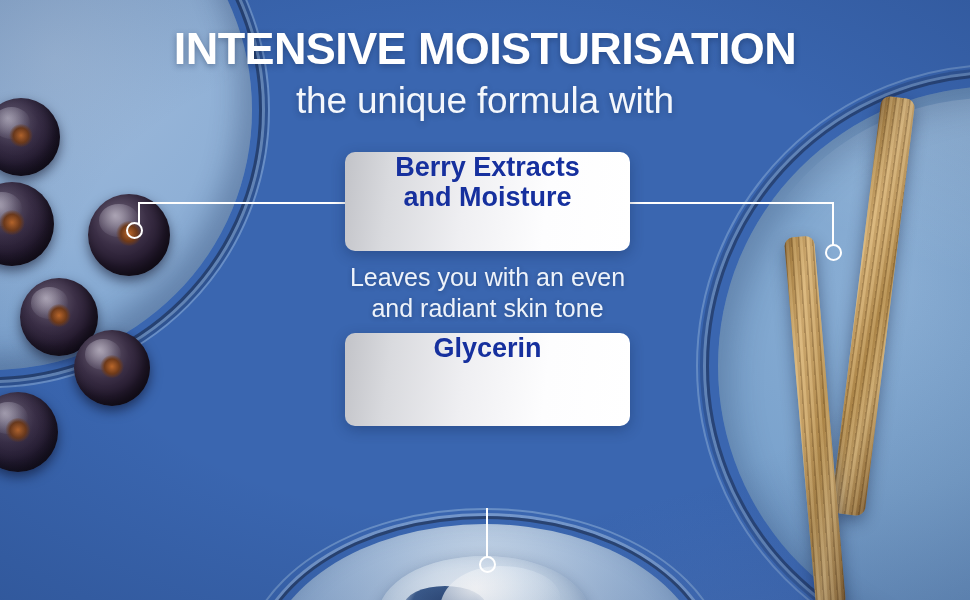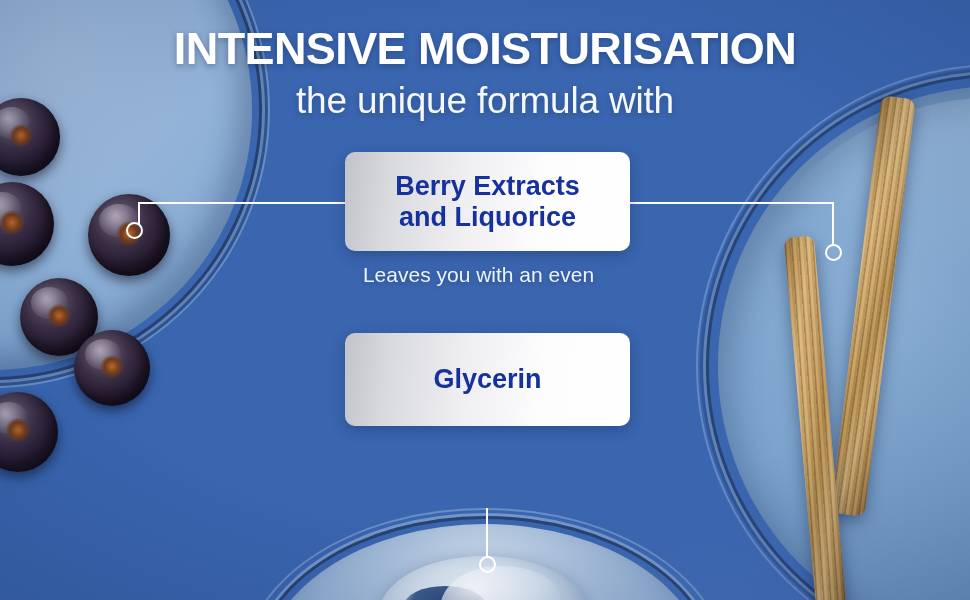--- a/index.html
+++ b/index.html
@@ -176,21 +176,21 @@
     font-weight:300;
     letter-spacing:-0.2px;
     text-shadow:0 2px 6px rgba(10,26,60,.30);
   }
 
   .callout-box {
     position:absolute;
     border-radius:10px;
     background:linear-gradient(96deg, #c2c3c8 0%, #d9dade 16%, #efeff2 42%, #fdfdfe 70%, #ffffff 100%);
     box-shadow:0 4px 14px rgba(10,26,62,.30);
-    display:flex; align-items:center; justify-content:center;
+    display:flex; align-items:flex-start; justify-content:center;
     text-align:center;
     color:#16309e;
     font-weight:bold;
     line-height:1.12;
   }
   #box-berry {
     left:345px; top:152px; width:285px; height:99px;
     font-size:27px;
   }
   #box-glycerin {
@@ -200,22 +200,22 @@
 
   .desc {
     position:absolute;
     text-align:center;
     color:#eef3fa;
     font-weight:300;
     line-height:1.22;
     text-shadow:0 1px 5px rgba(10,26,60,.32);
   }
   #desc-berry {
-    left:276px; top:262px; width:405px;
-    font-size:21px;
+    left:285px; top:262px; width:405px;
+    font-size:25px;
   }
   #desc-glycerin {
     left:215px; top:440px; width:545px;
     font-size:24px;
   }
 
   
   .line { position:absolute; background:#ffffff; }
   #line-left-h  { left:138px; top:202px; width:208px; height:2px; }
   #line-left-v  { left:138px; top:202px; width:2px;  height:22px; }
@@ -279,25 +279,26 @@
     <div class="line" id="line-right-h"></div>
     <div class="line" id="line-right-v"></div>
     <div class="marker" id="marker-right"></div>
 
     <div class="line" id="line-bottom-v"></div>
     <div class="marker" id="marker-bottom"></div>
 
     <div class="callout-box" id="box-berry">
       <div>
         <span>Berry Extracts</span><br>
-        <span>and Liquorice</span>
+        <span>and Moisture</span>
       </div>
     </div>
     <div class="desc" id="desc-berry">
       <span>Leaves you with an even</span><br>
+      <span>and radiant skin tone</span>
     </div>
 
     <div class="callout-box" id="box-glycerin">
       <div>
         <span>Glycerin</span><br>
       </div>
     </div>
 
   </div>
 </div>

